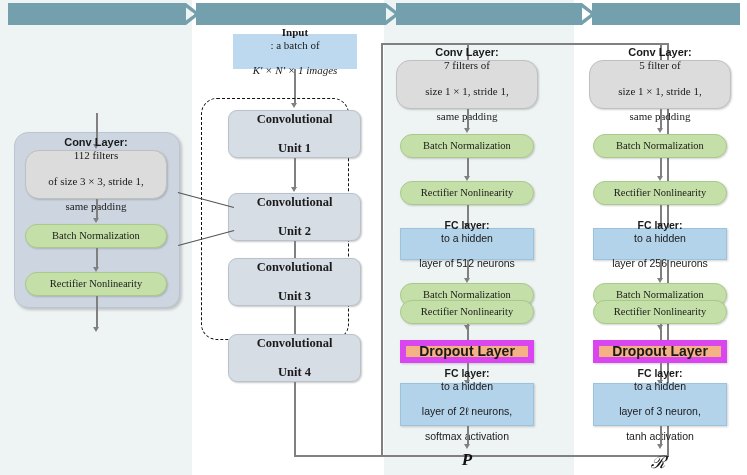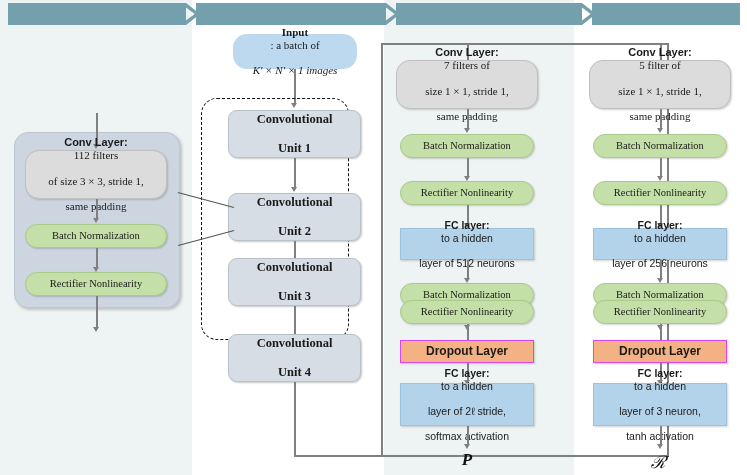--- a/index.html
+++ b/index.html
@@ -37,23 +37,23 @@
   .node span{display:block;padding:0 4px;}
 
   .gray-round{background:#d7dde4;border:1px solid #b9c2cc;border-radius:9px;
         box-shadow:1px 1px 2px rgba(0,0,0,.22);font-weight:bold;font-size:12.5px;}
   .gray-pill{background:#dcdcdc;border:1px solid #c0c0c0;border-radius:14px;
         box-shadow:1px 1px 2px rgba(0,0,0,.18);font-size:11px;}
   .green-pill{background:#c5dfa8;border:1px solid #a9ca8a;border-radius:13px;
         box-shadow:1px 1px 2px rgba(0,0,0,.18);font-size:10.5px;}
   .blue-box{background:#b3d3ea;border:1px solid #9cc2de;
         box-shadow:1px 1px 2px rgba(0,0,0,.18);font-size:10.5px;justify-content:center;}
-  .orange-box{background:#f4b183;border:1px solid #d946ef;
-        box-shadow:1px 1px 2px rgba(0,0,0,.18);font-size:12px;font-weight:bold;}
-  .input-box{background:#bcd9ef;font-size:11px;border-radius:14px;}
+  .orange-box{background:#f4b183;border:6px solid #d946ef;
+        box-shadow:1px 1px 2px rgba(0,0,0,.18);font-size:14px;font-weight:bold;}
+  .input-box{background:#bcd9ef;font-size:11px;}
 
   .sans{font-family:"Liberation Sans",sans-serif;}
   .b{font-weight:bold;}
   .it{font-style:italic;}
 
   
   .detail-panel{position:absolute;left:14px;top:132px;width:164px;height:174px;
         background:#cdd6e0;border:1px solid #bcc6d2;border-radius:14px;
         box-shadow:2px 2px 3px rgba(0,0,0,.20);}
 
@@ -210,21 +210,21 @@
 
   <div class="node orange-box" style="left:400px;top:340px;width:134px;height:23px;">
     <span class="sans">Dropout Layer</span>
   </div>
   <div class="vline" style="left:467px;top:363px;height:18px;"></div>
   <div class="arrowhead" style="left:463.8px;top:380px;"></div>
 
   <div class="node blue-box" style="left:400px;top:383px;width:134px;height:43px;">
     <span>
       <b class="b sans">FC layer:</b><span class="sans"> to a hidden</span><br>
-      <span class="sans">layer of 2ℓ stride,</span><br>
+      <span class="sans">layer of 2ℓ neurons,</span><br>
       <span class="sans">softmax activation</span>
     </span>
   </div>
   <div class="vline" style="left:467px;top:426px;height:19px;"></div>
   <div class="arrowhead" style="left:463.8px;top:444px;"></div>
   <div class="outlabel" style="left:437px;top:450px;width:60px;">P</div>
 
   <div class="node gray-pill" style="left:589px;top:60px;width:142px;height:49px;">
     <span>
       <b class="b sans">Conv Layer:</b><span> 5 filter of</span><br>

